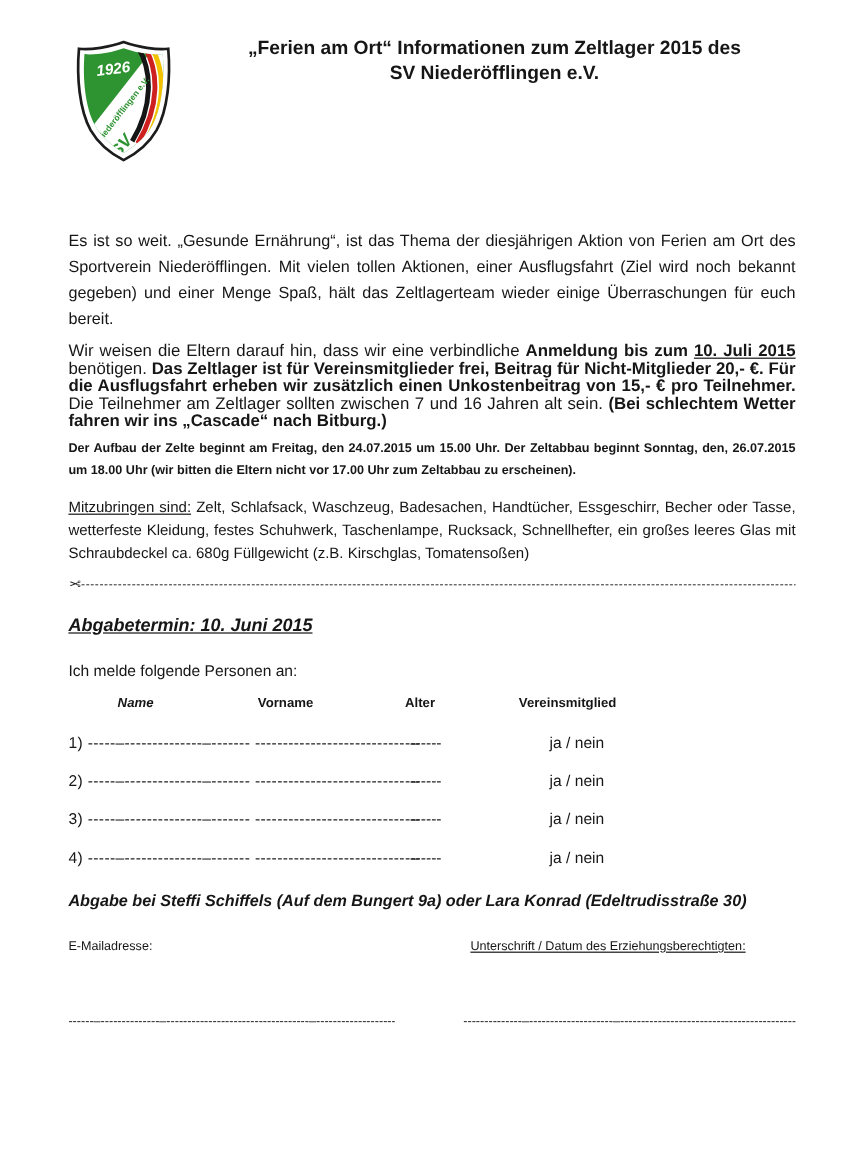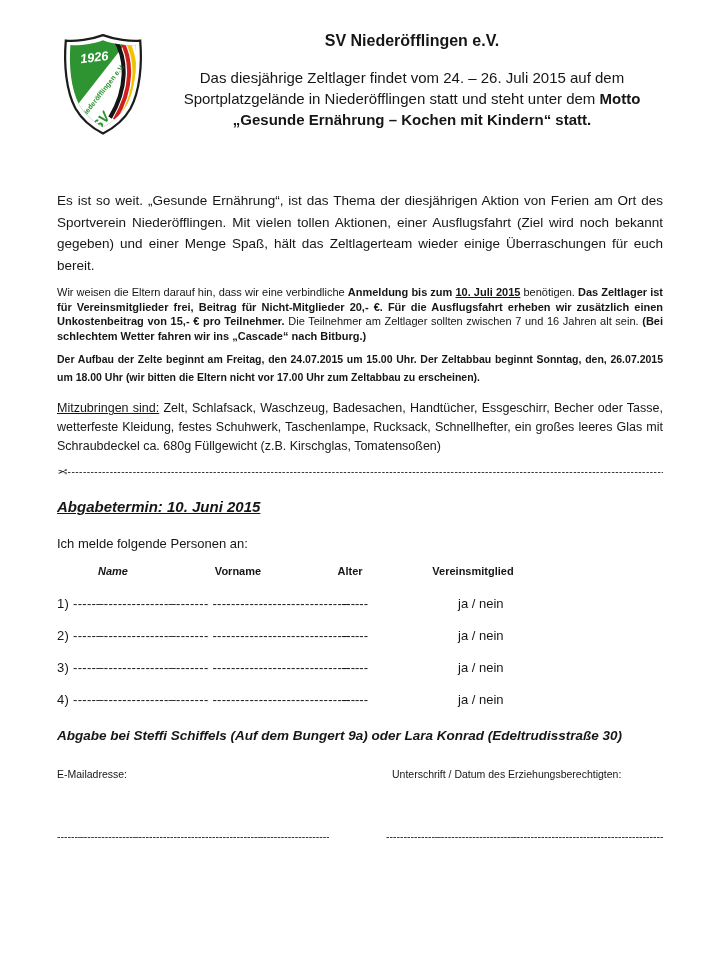--- a/index.html
+++ b/index.html
@@ -7,39 +7,39 @@
     position:relative; width:720px; height:960px; background:#ffffff;
     font-family:"Liberation Sans", sans-serif; color:#161616; overflow:hidden;
     box-sizing:border-box; padding:30px 57px 0 57px;
   }
   .header{display:flex; align-items:flex-start;}
   .logo{width:92px; height:107px; flex:0 0 auto;}
   .headtext{flex:1; margin-left:12px;}
   .title{font-size:16px; line-height:21px; font-weight:bold; text-align:center;}
   .subtitle{margin-top:16px; font-size:15px; line-height:21px; text-align:center;}
   .p1{margin-top:53px; font-size:13.5px; line-height:21.5px; text-align:justify;}
-  .p2{margin-top:9px;  font-size:11px; line-height:14.6px; text-align:justify;}
+  .p2{margin-top:9px;  font-size:14px; line-height:14.6px; text-align:justify;}
   .p3{margin-top:7px;  font-size:10.5px; line-height:18px;  text-align:justify;}
   .p4{margin-top:13px; font-size:12.5px; line-height:19px;  text-align:justify;}
   .cutline{margin-top:9px; font-size:10px; white-space:nowrap; overflow:hidden; width:606px; letter-spacing:0.5px;}
   .scissors{display:inline-block; transform:scaleX(-1); font-size:12px; vertical-align:-1px;}
   .anmeldung{margin-top:15px; font-size:13.5px;}
   .deadline{margin-top:19px; font-size:15px; font-weight:bold; font-style:italic; text-decoration:underline;}
   .melde{margin-top:21px; font-size:13px;}
   .fheader{position:relative; margin-top:14px; height:14px; font-size:11px; font-weight:bold;}
   .fheader span{position:absolute; transform:translateX(-50%); white-space:nowrap;}
   .h1{left:56px;font-style:italic;} .h2{left:181px;} .h3{left:293px;} .h4{left:416px;}
   .frow{position:relative; height:15px; margin-top:17px; font-size:13px; white-space:nowrap;}
   .frow .c1{position:absolute; left:0; letter-spacing:0.3px;}
   .frow .c2{position:absolute; left:285px;}
   .frow .c3{position:absolute; left:401px;}
   .abgabe{margin-top:18px; font-size:13.5px; line-height:22px; font-weight:bold; font-style:italic;}
   .labels{display:flex; margin-top:21px; font-size:10.5px;}
   .labels .ll{width:335px;}
-  .labels .rl{flex:1;}
+  .labels .rl{flex:1;text-decoration:underline;}
   .filllines{display:flex; margin-top:50px; font-size:10.5px;}
   .fillline{white-space:nowrap; overflow:hidden;}
   .fl-left{width:278px; margin-right:57px;}
   .fl-right{width:283px;}
 </style>
 </head>
 <body>
 
 <div class="page">
 
@@ -58,23 +58,23 @@
         <path d="M61 7 C74.5 28 74.5 58 56.5 88" stroke="#cf2020" stroke-width="4" fill="none"></path>
         <path d="M66 6 C80 28 80 58 61 90" stroke="#f2c200" stroke-width="4" fill="none"></path>
         <text transform="rotate(-52 45 56)" x="7" y="60.5" font-size="7" font-weight="bold" fill="#2e9331">.Niederöfflingen e.V.</text>
         <text transform="rotate(-52 45 56)" x="8" y="80" font-size="14" font-weight="bold" font-style="italic" fill="#2e9331">SV</text>
       </g>
       <text x="37" y="31" text-anchor="middle" font-size="12.5" font-weight="bold" font-style="italic" fill="#ffffff" transform="rotate(-7 37 31)">1926</text>
     </svg>
 
     <div class="headtext">
       <div class="title">
+        <div>„Ferien am Ort“ Informationen zum Zeltlager 2015 des</div>
         <div>SV Niederöfflingen e.V.</div>
       </div>
-      <div class="subtitle"><span>Das diesjährige Zeltlager findet vom 24. – 26. Juli 2015 auf dem Sportplatzgelände in Niederöfflingen statt und steht unter dem </span><span style="font-weight: bold;">Motto „Gesunde Ernährung – Kochen mit Kindern“ statt.</span></div>
     </div>
   </div>
 
   <div class="p1"><span>Es ist so weit. „Gesunde Ernährung“, ist das Thema der diesjährigen Aktion von Ferien am Ort des Sportverein Niederöfflingen. Mit vielen tollen Aktionen, einer Ausflugsfahrt (Ziel wird noch bekannt gegeben) und einer Menge Spaß, hält das Zeltlagerteam wieder einige Überraschungen für euch bereit.</span></div>
 
   <div class="p2"><span>Wir weisen die Eltern darauf hin, dass wir eine verbindliche </span><span style="font-weight: bold;">Anmeldung bis zum </span><span style="font-weight: bold; text-decoration: underline;">10. Juli 2015</span><span> benötigen. </span><span style="font-weight: bold;">Das Zeltlager ist für Vereinsmitglieder frei, Beitrag für Nicht-Mitglieder 20,- €. Für die Ausflugsfahrt erheben wir zusätzlich einen Unkostenbeitrag von 15,- € pro Teilnehmer.</span><span> Die Teilnehmer am Zeltlager sollten zwischen 7 und 16 Jahren alt sein. </span><span style="font-weight: bold;">(Bei schlechtem Wetter fahren wir ins „Cascade“ nach Bitburg.)</span></div>
 
   <div class="p3"><span style="font-weight: bold;">Der Aufbau der Zelte beginnt am Freitag, den 24.07.2015 um 15.00 Uhr. Der Zeltabbau beginnt Sonntag, den, 26.07.2015 um 18.00 Uhr </span><span style="font-weight: bold; ">(wir bitten die Eltern nicht vor 17.00 Uhr zum Zeltabbau zu erscheinen)</span><span style="font-weight: bold;">.</span></div>
 
   <div class="p4"><span style="text-decoration: underline;">Mitzubringen sind:</span><span> Zelt, Schlafsack, Waschzeug, Badesachen, Handtücher, Essgeschirr, Becher oder Tasse, wetterfeste Kleidung, festes Schuhwerk, Taschenlampe, Rucksack, Schnellhefter, ein großes leeres Glas mit Schraubdeckel ca. 680g Füllgewicht (z.B. Kirschglas, Tomatensoßen)</span></div>

